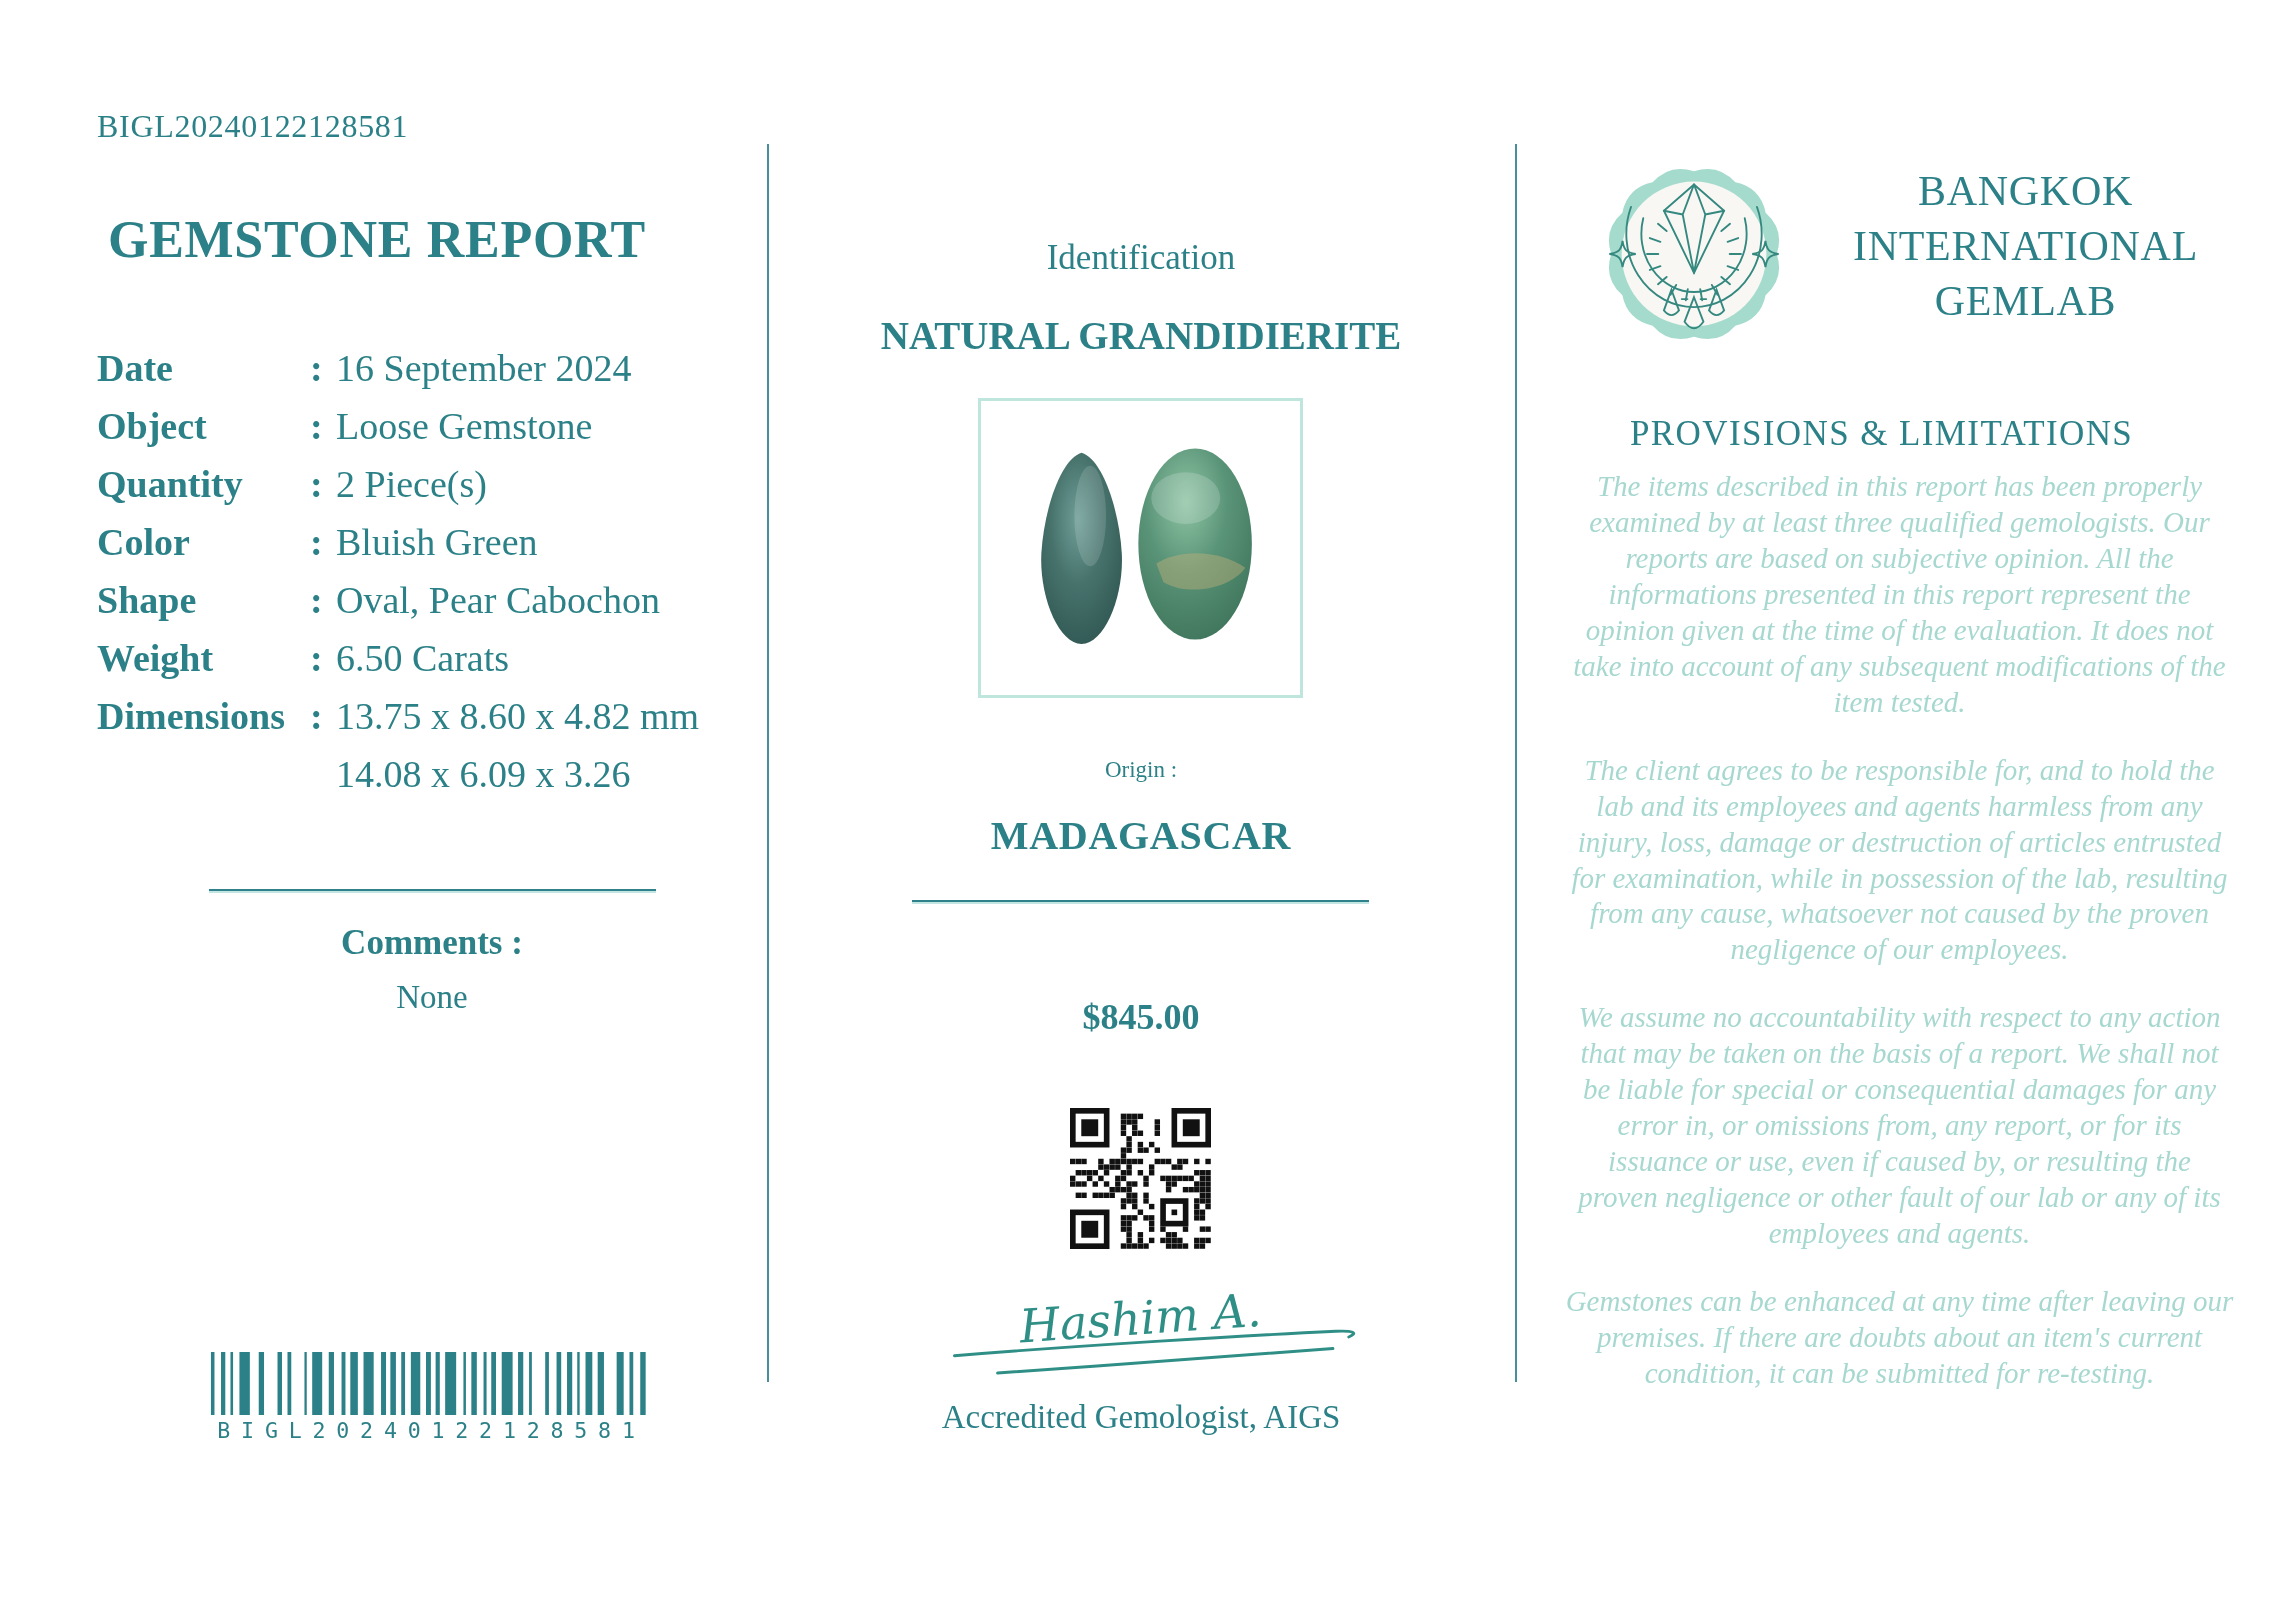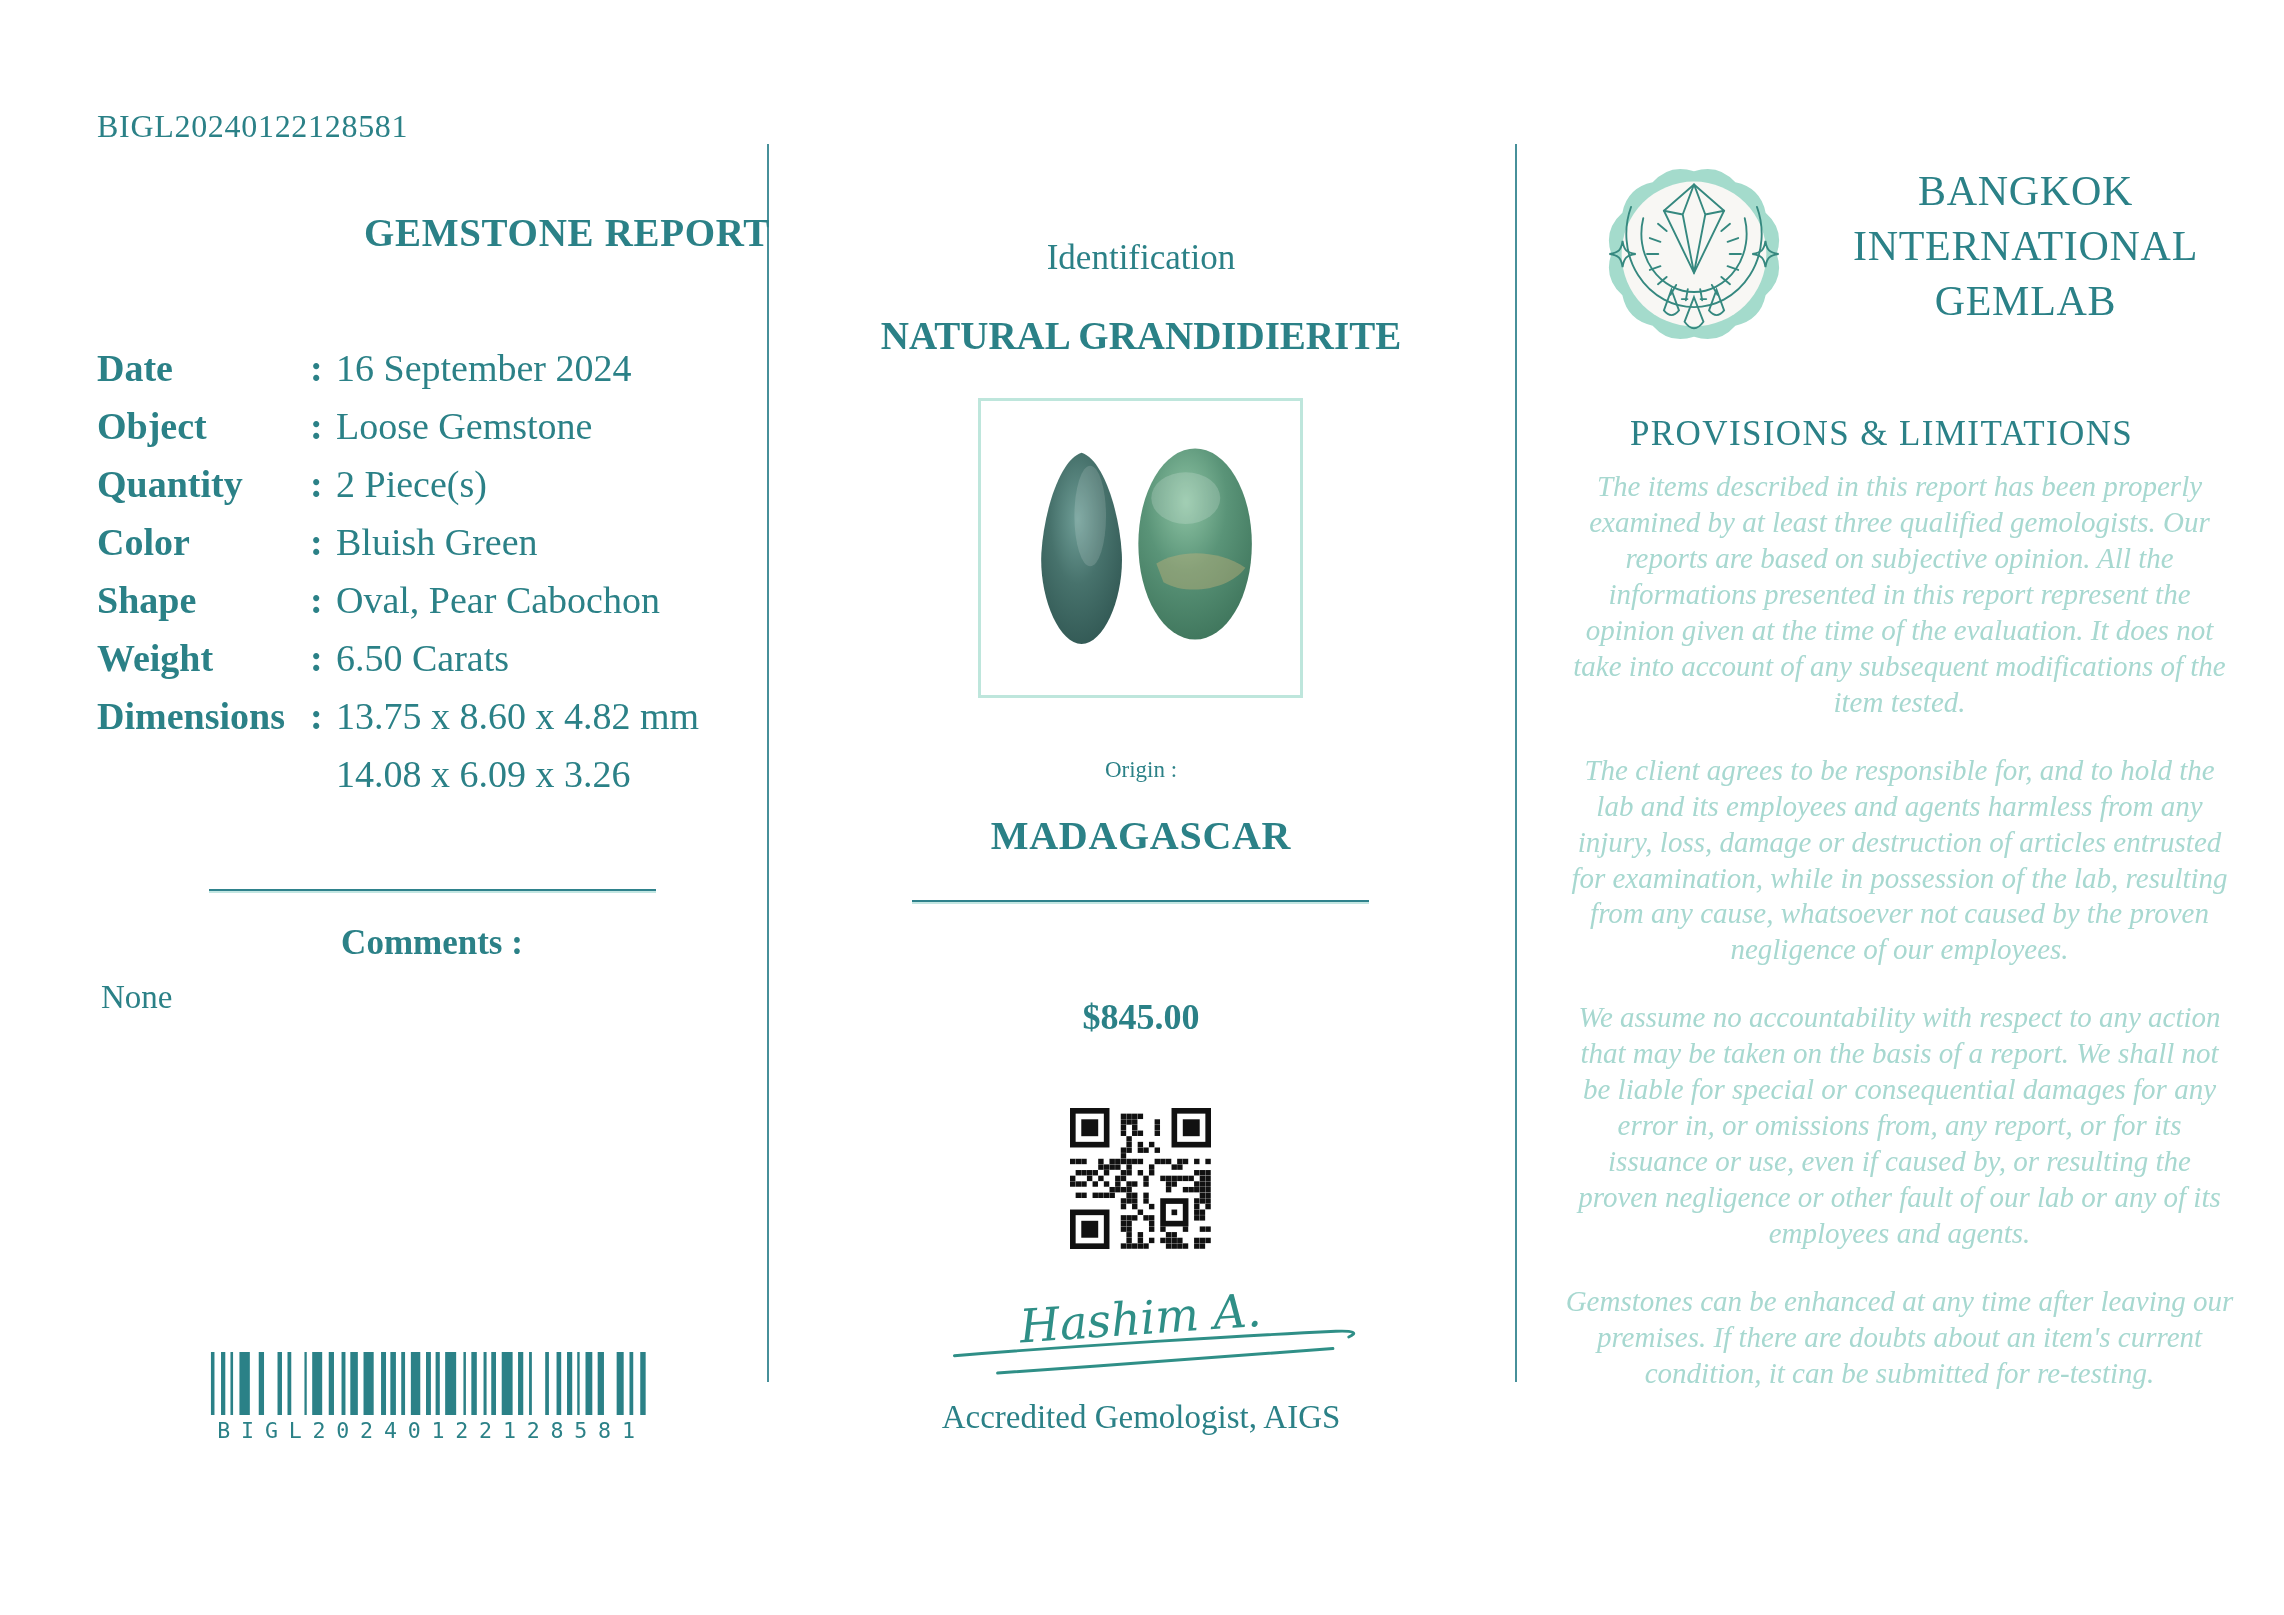--- a/index.html
+++ b/index.html
@@ -8,31 +8,31 @@
 
   
   .vdiv{position:absolute;top:144px;height:1238px;width:2.2px;background:#47909a;}
   #vdiv-left{left:767px;} #vdiv-right{left:1515px;}
 
   
   .hline{height:0;border-top:2.9px solid #2f828c;border-bottom:2.2px solid #c3e6e2;}
 
   
   .cert-number{position:absolute;left:97px;top:108px;font-size:32px;letter-spacing:0.7px;white-space:nowrap;}
-  .report-title{position:absolute;left:108px;top:210px;width:662px;text-align:right;
-                font-size:39px;font-weight:bold;letter-spacing:0.7px;white-space:nowrap;}
+  .report-title{position:absolute;left:108px;top:210px;width:662px;text-align:left;
+                font-size:52px;font-weight:bold;letter-spacing:0.7px;white-space:nowrap;}
   .fields{position:absolute;left:97px;top:339px;display:grid;grid-template-columns:213px 26px 1fr;
           line-height:58px;font-size:38px;}
   .flabel{font-weight:bold;white-space:nowrap;}
   .fcolon{font-weight:bold;}
   .fvalue{white-space:nowrap;}
   .comments-line{position:absolute;left:209px;top:889px;width:447px;}
   .comments-label{position:absolute;left:101px;top:923px;width:662px;text-align:center;
                   font-weight:bold;font-size:35px;}
-  .comments-value{position:absolute;left:101px;top:979px;width:662px;text-align:left;font-size:33px;}
+  .comments-value{position:absolute;left:101px;top:979px;width:662px;text-align:center;font-size:33px;}
   .barcode-wrap{position:absolute;left:210px;top:1352px;width:443px;text-align:center;}
   #barcode-svg{display:block;width:440px;height:63px;}
   .barcode-text{margin-top:2.9px;font-family:"DejaVu Sans Mono",monospace;font-size:21.6px;
                 letter-spacing:10.8px;white-space:nowrap;color:#2b8187;}
 
   
   .col-mid{position:absolute;left:767px;top:8px;width:748px;height:1616px;}
   .mid-center{position:absolute;left:0;width:100%;text-align:center;white-space:nowrap;}
   #identification{top:230px;font-size:35px;}
   #gem-name{top:305px;font-size:39px;font-weight:bold;}

